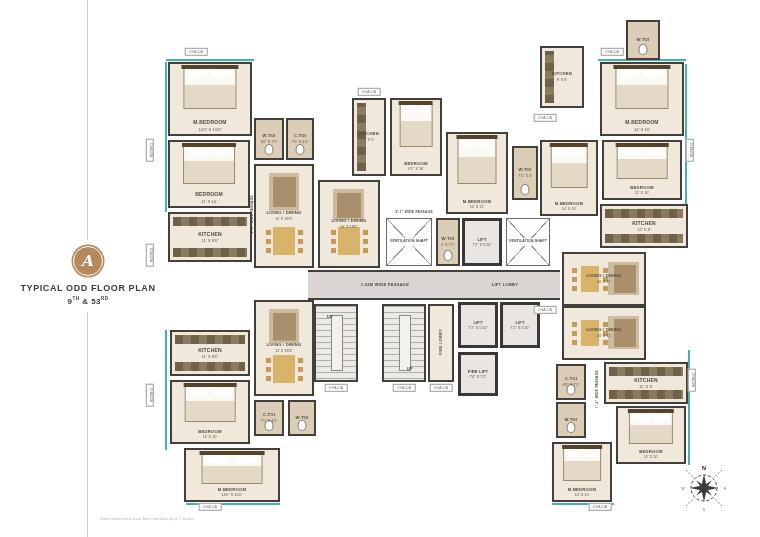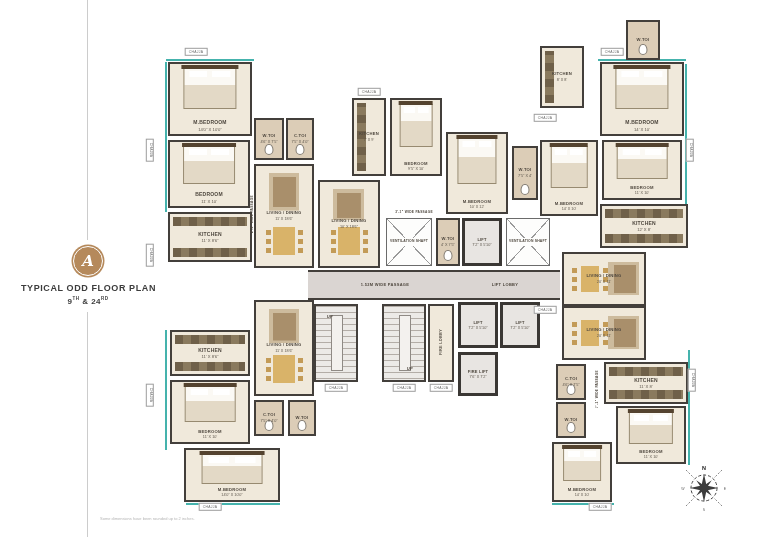--- a/index.html
+++ b/index.html
@@ -6,21 +6,21 @@
   .canvas{position:relative;width:760px;height:537px;background:#fff;overflow:hidden;
           font-family:"Liberation Sans",sans-serif;}
   .vline{position:absolute;left:87px;width:1px;background:#cccccc;}
   .vline.top{top:0;height:240px;}
   .vline.bot{top:312px;height:225px;}
   .brand{position:absolute;left:20px;top:246px;width:136px;text-align:center;}
   .badge{width:28px;height:28px;margin:0 auto 7px;border-radius:50%;background:#b5895b;
          border:1.5px solid #fff;box-shadow:0 0 0 1.5px #b5895b;
          display:flex;align-items:center;justify-content:center;}
   .badge span{color:#fff;font:bold 15px "DejaVu Serif",serif;font-style:italic;line-height:1;}
-  .title{font:bold 9px "Liberation Sans",sans-serif;color:#3c3c3c;letter-spacing:.6px;text-align:right;}
+  .title{font:bold 9px "Liberation Sans",sans-serif;color:#3c3c3c;letter-spacing:.6px;}
   .subtitle{margin-top:3px;font:bold 8px "Liberation Sans",sans-serif;color:#3c3c3c;letter-spacing:.5px;}
   .subtitle sup{font-size:4.5px;}
   .footnote{position:absolute;left:100px;top:516px;width:120px;font-size:4px;color:#b5b5b5;}
   .compass{position:absolute;left:678px;top:462px;}
 
   #plan{position:absolute;inset:0;}
   .passage{position:absolute;background:#dad5d2;border-top:2.5px solid #433f3b;border-bottom:2.5px solid #433f3b;box-sizing:border-box;z-index:1;}
   .room{position:absolute;box-sizing:border-box;background:#f0e9db;border:2px solid #433f3b;
         display:flex;flex-direction:column;align-items:center;justify-content:center;
         overflow:hidden;z-index:2;}
@@ -81,21 +81,21 @@
 
 <div class="canvas">
   <div class="vline top"></div>
   <div class="vline bot"></div>
 
   <div class="brand">
     <div class="badge">
       <span>A</span>
     </div>
     <div class="title">TYPICAL ODD FLOOR PLAN</div>
-    <div class="subtitle"><span>9</span><sup>TH</sup><span> &amp; </span><span>24</span><sup>RD</sup></div>
+    <div class="subtitle"><span>9</span><sup>TH</sup><span> &amp; </span><span>53</span><sup>RD</sup></div>
   </div>
 
   <div id="plan">
       <div class="teal" style="left: 166px; top: 59px; width: 88px; height: 2px;"></div>
       <div class="teal" style="left: 165px; top: 62px; width: 2px; height: 150px;"></div>
       <div class="teal" style="left: 165px; top: 330px; width: 2px; height: 120px;"></div>
       <div class="teal" style="left: 186px; top: 503px; width: 94px; height: 2px;"></div>
       <div class="teal" style="left: 598px; top: 59px; width: 88px; height: 2px;"></div>
       <div class="teal" style="left: 685px; top: 64px; width: 2px; height: 140px;"></div>
       <div class="teal" style="left: 688px; top: 350px; width: 2px; height: 115px;"></div>

